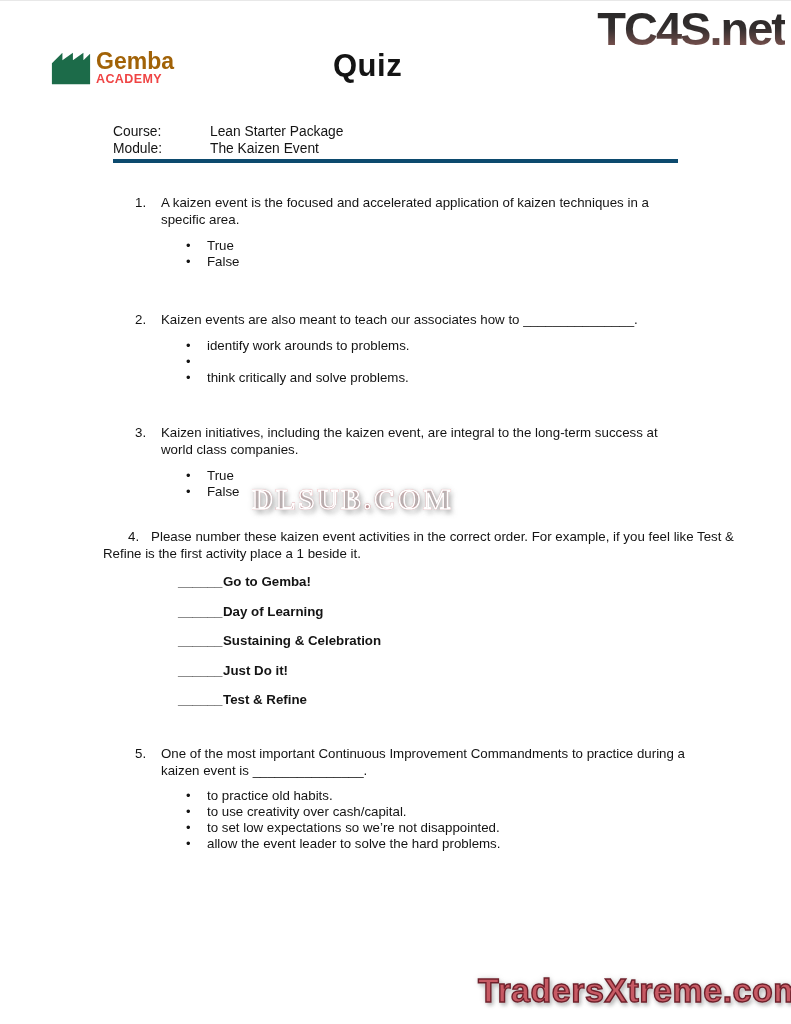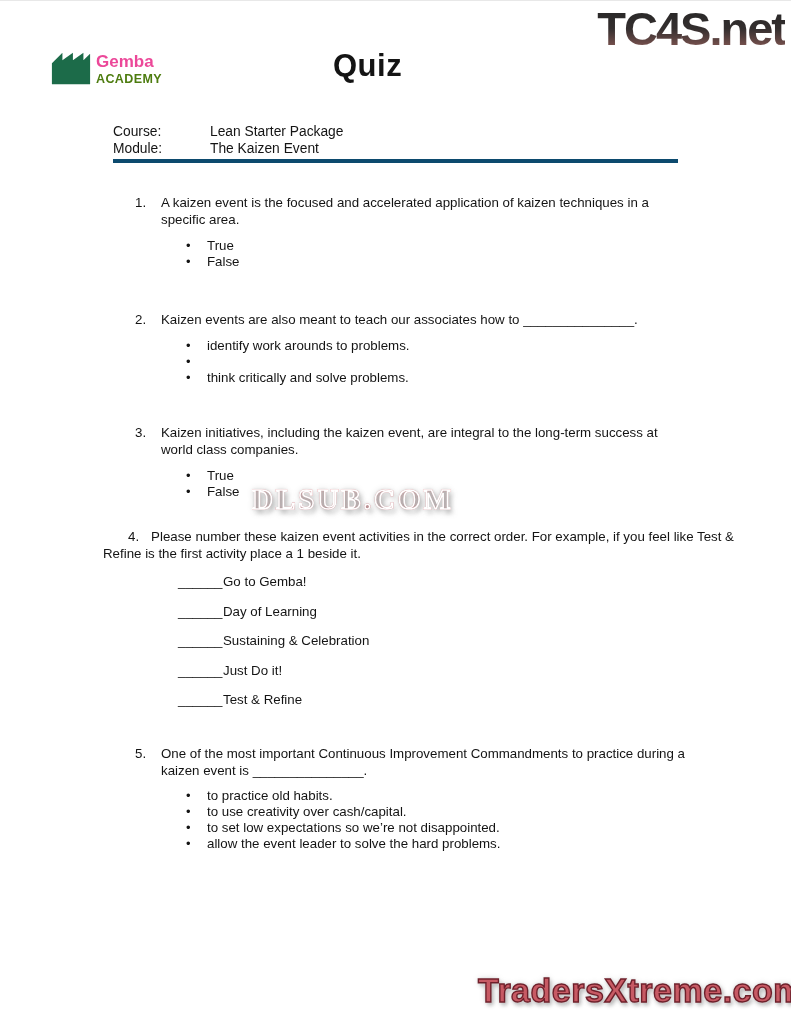--- a/index.html
+++ b/index.html
@@ -32,22 +32,22 @@
     font-size:34px; font-weight:bold; line-height:1; letter-spacing:0.5px;
     color:#c75a64;
     -webkit-text-stroke:1.4px #6e1f2a;
     text-shadow:0 0 3px #c4c4c4, 0 0 7px #d4d4d4, 2px 3px 4px #9f9f9f;
   }
 
   
   .logo { position:absolute; left:50px; top:47px; display:flex; align-items:flex-start; }
   .logo svg { display:block; }
   .logo-text { margin-left:4px; padding-top:3px; }
-  .logo-name { font-size:17px; font-weight:bold; line-height:21px; color:#ec4899; }
-  .logo-sub  { font-size:12.5px; font-weight:bold; letter-spacing:0.4px; color:#4d7c0f; }
+  .logo-name { font-size:23px; font-weight:bold; line-height:21px; color:#a16207; }
+  .logo-sub  { font-size:12.5px; font-weight:bold; letter-spacing:0.4px; color:#ef4444; }
   .quiz-title { position:absolute; left:333px; top:47px; font-size:31px; font-weight:bold; letter-spacing:0.5px; }
 
   
   .meta {
     position:absolute; left:113px; top:122px; width:565px;
     font-size:13.8px; line-height:17px;
     border-bottom:4px solid #0c4a6e; padding-bottom:2px;
   }
   .meta-row { display:flex; }
   .meta-label { width:97px; flex:0 0 97px; }
@@ -66,21 +66,21 @@
   .q2 { left:135px; top:310px; }
   .q3 { left:135px; top:423px; }
   .q5 { left:135px; top:744px; }
   .q5 .opts { margin-top:9px; }
 
   
   .q4 { position:absolute; left:103px; top:527px; width:645px;
         font-size:13.3px; line-height:17px; text-indent:25px; }
   .q4 .q4-num { margin-right:12px; }
 
-  .q4-items { position:absolute; left:178px; top:572px; font-size:13.3px; line-height:17px; }
+  .q4-items { position:absolute; left:178px; top:572px; font-size:13.3px; line-height:17px;font-weight:bold; }
   .q4-row { margin-bottom:12.5px; display:flex; }
   .q4-blank { flex:0 0 45px; width:45px; letter-spacing:0; }
 </style>
 </head>
 <body>
 
 <div class="page">
 
   <div class="tc4s">TC4S.net</div>
   <div class="dlsub">DLSUB.COM</div>

